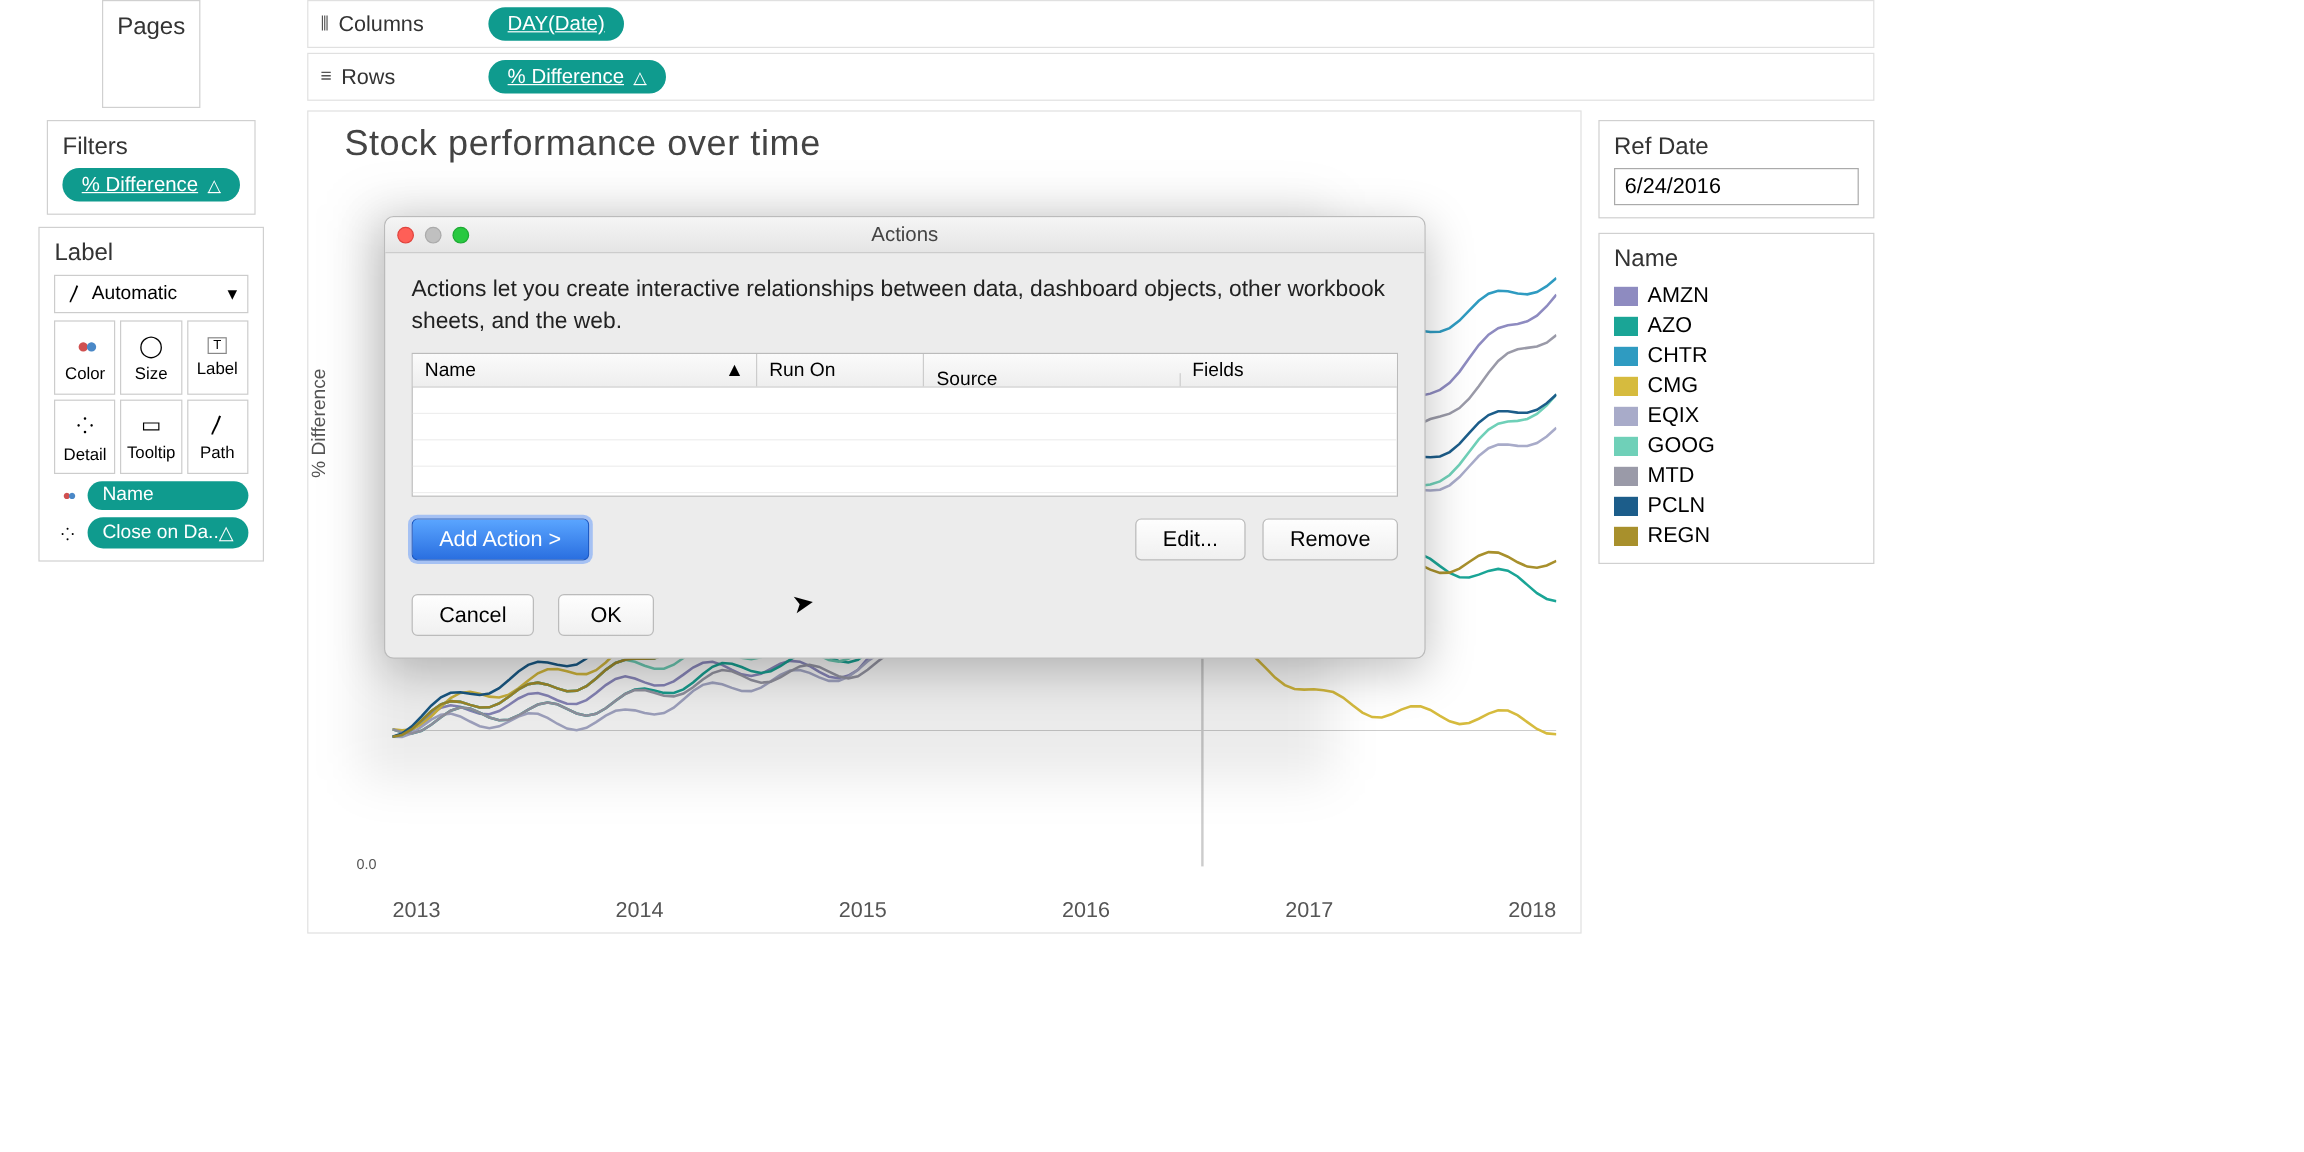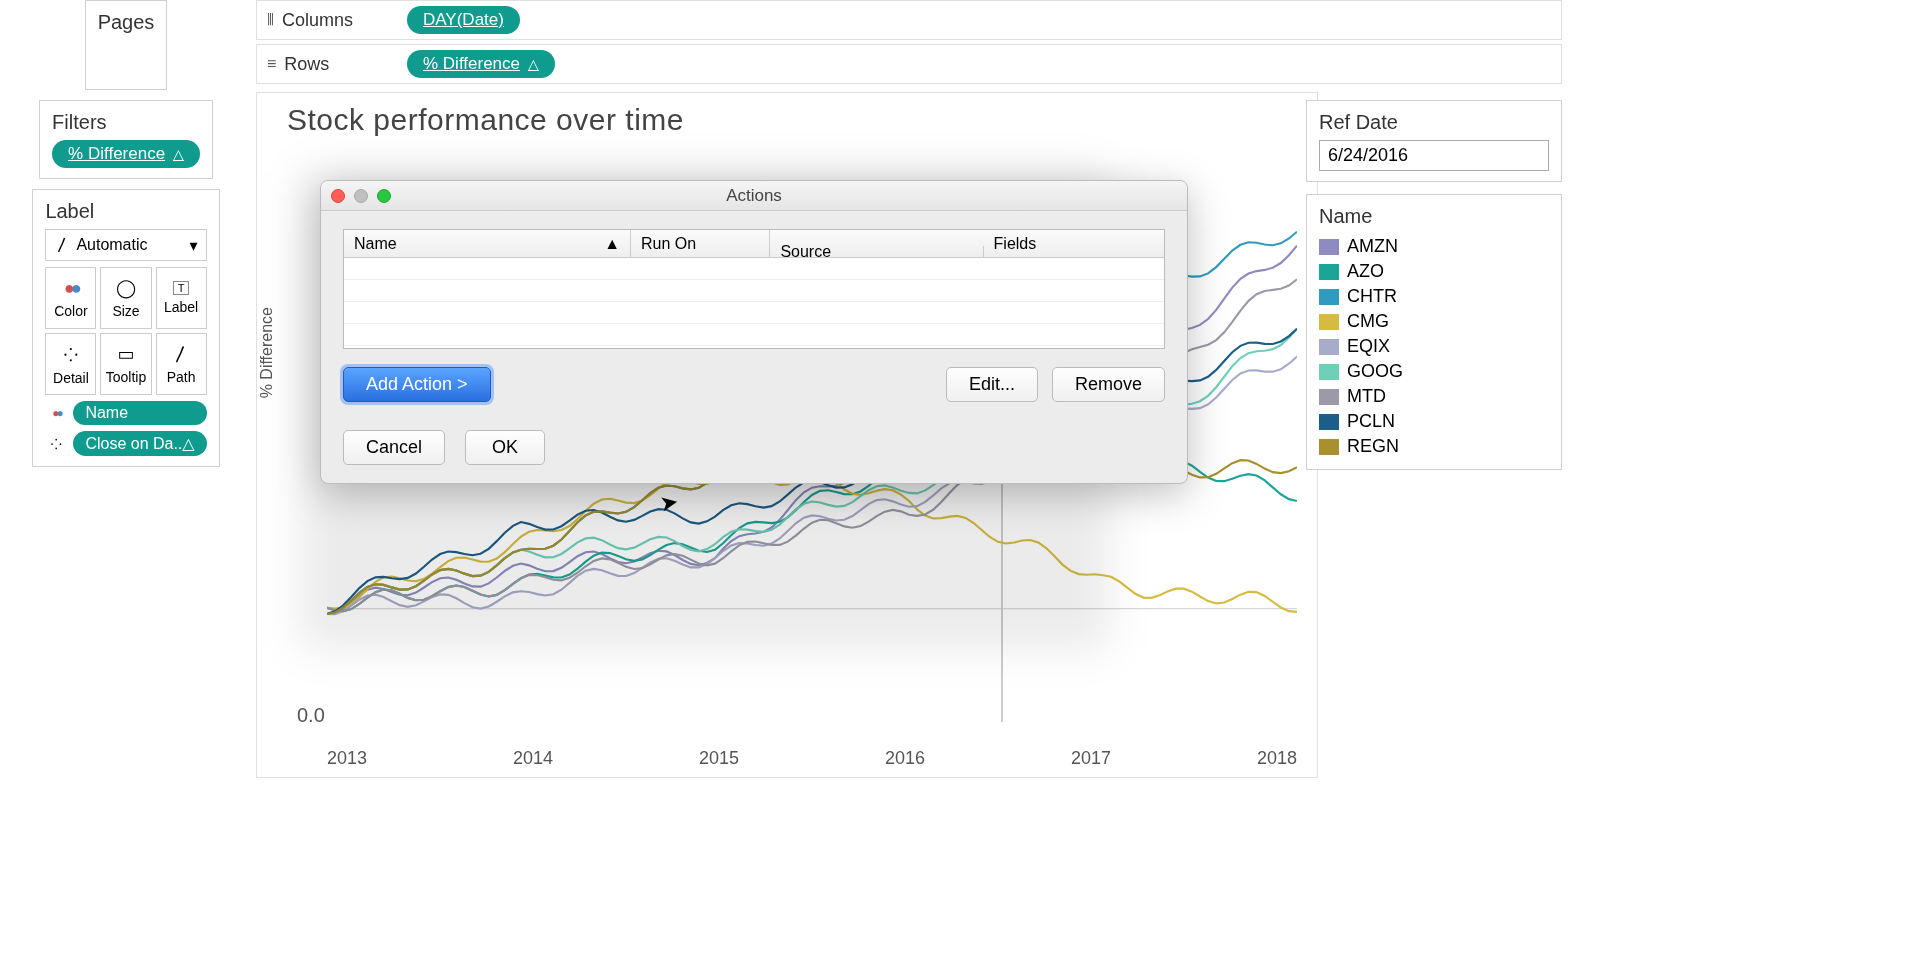--- a/index.html
+++ b/index.html
@@ -23,26 +23,26 @@
 .mark-cell { border: 1px solid #ccc; display: flex; flex-direction: column; align-items: center; justify-content: center; height: 62px; font-size: 14px; gap: 4px; cursor: pointer; }
 .mark-cell .mi { font-size: 18px; }
 
 .mark-pill-row { display: flex; align-items: center; gap: 6px; margin-top: 6px; }
 .mark-pill-icon { width: 22px; text-align: center; font-size: 14px; }
 .mark-pill { flex: 1; background: #0f9b8e; color: #fff; border-radius: 16px; padding: 3px 12px; font-size: 16px; display: flex; align-items: center; justify-content: space-between; }
 
 .viz-area { position: absolute; left: 256px; top: 92px; right: 250px; bottom: 6px; border: 1px solid #e0e0e0; padding: 10px 20px 10px 10px; }
 .viz-title { font-size: 30px; color: #444; font-weight: 300; letter-spacing: 0.5px; margin-left: 20px; }
 .y-axis-label { position: absolute; left: 10px; top: 50%; transform: rotate(-90deg) translateX(50%); transform-origin: left center; font-size: 16px; color: #555; }
-.y-tick { position: absolute; left: 40px; font-size: 20px; color: #555; }
+.y-tick { position: absolute; left: 40px; font-size: 12px; color: #555; }
 .x-ticks { position: absolute; bottom: 8px; left: 70px; right: 20px; display: flex; justify-content: space-between; font-size: 18px; color: #555; }
 .ref-line { position: absolute; top: 100px; bottom: 55px; width: 2px; background: #999; left: 744px; opacity: 0.5; }
 .chart-svg { position: absolute; left: 70px; top: 100px; right: 20px; bottom: 55px; }
 
-.right-col { position: absolute; right: 6px; top: 100px; width: 256px; display: flex; flex-direction: column; gap: 12px; }
+.right-col { position: absolute; right: 6px; top: 100px; width: 230px; display: flex; flex-direction: column; gap: 12px; }
 .date-input { border: 1px solid #aaa; padding: 4px 8px; font-size: 18px; width: 100%; }
 .legend-item { display: flex; align-items: center; gap: 8px; font-size: 18px; padding: 2px 0; }
 .legend-swatch { width: 20px; height: 16px; }
 
 .dialog-shadow { position: absolute; left: 300px; top: 170px; width: 810px; height: 480px; border-radius: 8px; background: rgba(0,0,0,0.08); filter: blur(20px); }
 .dialog { position: absolute; left: 320px; top: 180px; width: 868px; background: #ececec; border-radius: 8px; border: 1px solid #bbb; box-shadow: 0 10px 40px rgba(0,0,0,0.25); overflow: hidden; }
 .dialog-titlebar { height: 30px; background: linear-gradient(#f5f5f5, #e5e5e5); border-bottom: 1px solid #ccc; display: flex; align-items: center; position: relative; }
 .traffic { display: flex; gap: 9px; position: absolute; left: 10px; }
 .tlight { width: 14px; height: 14px; border-radius: 50%; }
 .tl-red { background: #ff5f57; border: 0.5px solid #e0443e; }
@@ -229,20 +229,21 @@
 <div class="dialog">
   <div class="dialog-titlebar">
     <div class="traffic">
       <div class="tlight tl-red"></div>
       <div class="tlight tl-yellow"></div>
       <div class="tlight tl-green"></div>
     </div>
     <div class="dialog-title">Actions</div>
   </div>
   <div class="dialog-body">
+    <div class="dialog-desc">Actions let you create interactive relationships between data, dashboard objects, other workbook sheets, and the web.</div>
     <div class="actions-table">
       <div class="actions-header">
         <div class="ah-cell" style="width:35%;">
             <span>Name</span>
             <span>▲</span>
           </div>
         <div class="ah-cell" style="width:17%;">
             <span>Run On</span>
           </div>
         <div class="ah-cell" style="width:26%;margin-top:16px;">

